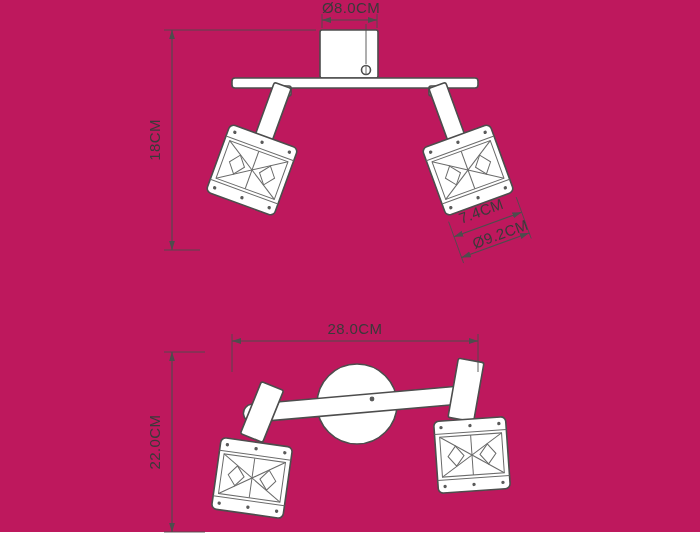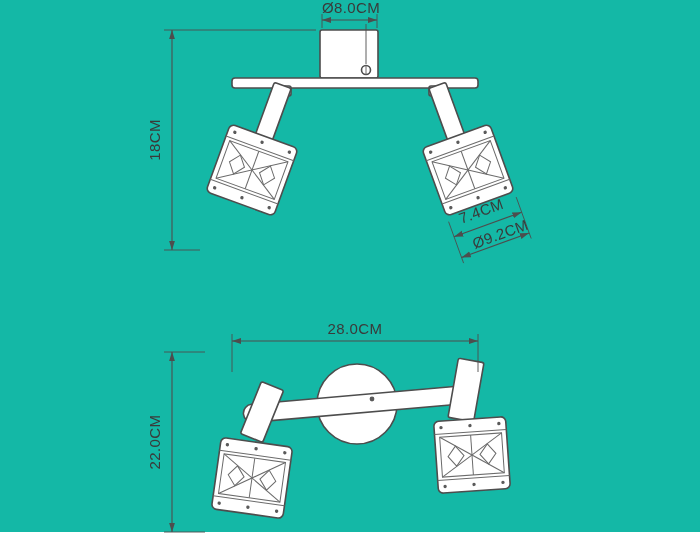--- a/index.html
+++ b/index.html
@@ -1,21 +1,21 @@
 <!DOCTYPE html>
 <html><head>
 <meta charset="utf-8">
 <style>
   html,body{
     margin:0; padding:0; background:#ffffff;
     width:700px; height:560px; overflow:hidden;
     font-family:"Liberation Sans", sans-serif;
   }
   .stage{
-    position:relative; width:700px; height:532px; background:#14b8a6;
+    position:relative; width:700px; height:532px; background:#be185d;
   }
   
   .shape{ fill:#ffffff; stroke:#4d4d4d; stroke-width:1.6; }
   
   .pat{ stroke:#6b6b6b; stroke-width:1; fill:none; }
   .dot{ fill:#5a5a5a; stroke:none; }
   
   .dim{ stroke:#4d4d4d; stroke-width:1.1; fill:none; }
   .ext{ stroke:#4d4d4d; stroke-width:0.9; fill:none; }
   .dimtext{

